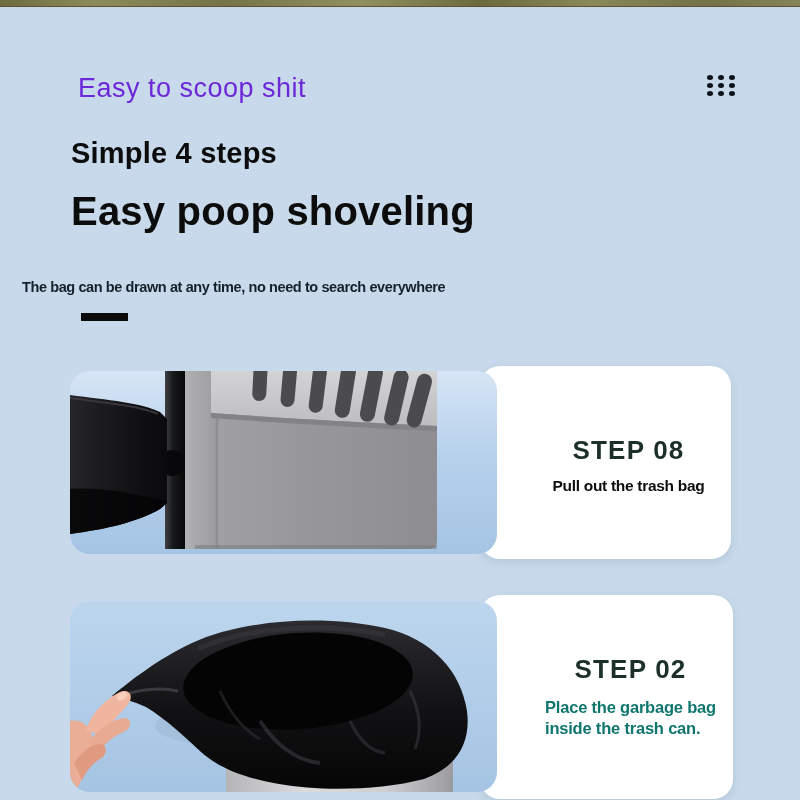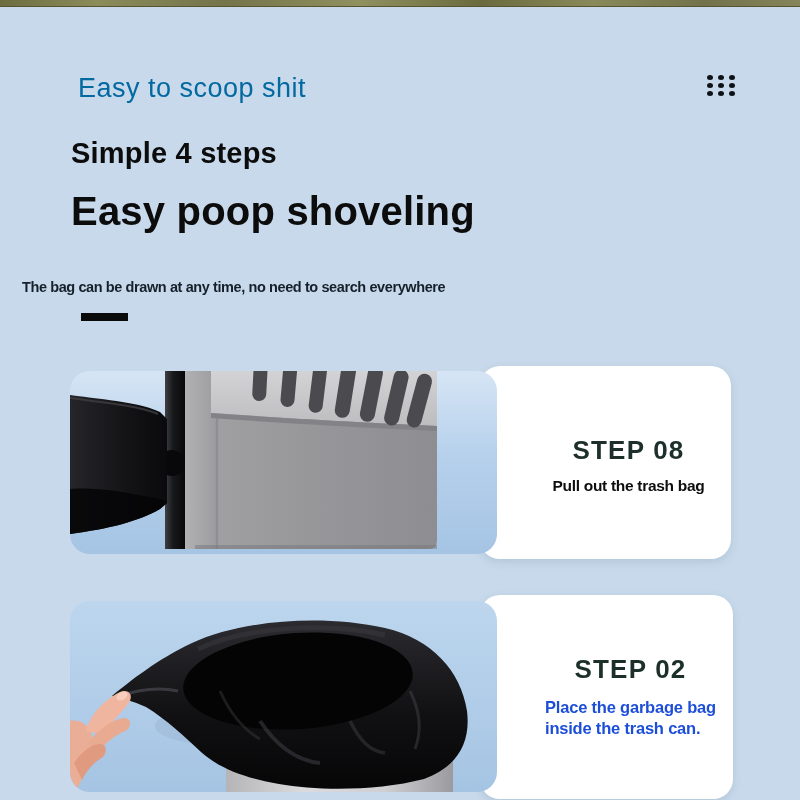--- a/index.html
+++ b/index.html
@@ -11,21 +11,21 @@
   }
   .abs{position:absolute;}
   
   .top-strip{
     left:0;top:0;width:800px;height:6px;
     background:linear-gradient(90deg,#6d6c3f 0%,#8c8b5a 12%,#75744a 28%,#91905f 45%,#6a6a3e 60%,#8a8959 74%,#72714a 88%,#85845a 100%);
     border-bottom:1px solid #55542f;
   }
   .header-title{
     left:78px;top:74px;font-size:27px;line-height:1.05;font-weight:400;
-    color:#0369a1;letter-spacing:.5px;white-space:nowrap;
+    color:#6d28d9;letter-spacing:.5px;white-space:nowrap;
   }
   .menu-icon{
     left:707px;top:75px;display:grid;
     grid-template-columns:repeat(3,6px);grid-auto-rows:5px;
     column-gap:5px;row-gap:3px;cursor:pointer;
   }
   .menu-icon .dot{width:6px;height:5px;border-radius:50%;background:#0e1116;}
   .h-small{
     left:71px;top:138px;font-size:29px;line-height:1.05;font-weight:800;
     color:#0c0c0c;letter-spacing:.2px;white-space:nowrap;
@@ -50,21 +50,21 @@
   .card2{left:480px;top:595px;width:253px;height:204px;padding-left:48px;padding-bottom:0;align-items:center;}
   .step-label{
     font-size:26px;font-weight:800;color:#1d2f2a;letter-spacing:1.2px;
     line-height:1.1;text-align:center;white-space:nowrap;
   }
   .step-desc1{
     margin-top:12px;font-size:15.5px;font-weight:800;color:#0e0e0e;
     letter-spacing:-.3px;text-align:center;white-space:nowrap;
   }
   .step-desc2{
-    margin-top:14px;font-size:16.5px;font-weight:800;color:#1d4ed8;
+    margin-top:14px;font-size:16.5px;font-weight:800;color:#0f766e;
     letter-spacing:-.2px;text-align:left;line-height:1.28;width:172px;
     align-self:flex-start;margin-left:17px;
   }
   
   .imgbox{border-radius:20px;overflow:hidden;z-index:2;}
   .imgbox1{left:70px;top:371px;width:427px;height:183px;}
   .imgbox2{left:70px;top:601px;width:427px;height:191px;}
   .imgbox svg{display:block;}
 </style>
 </head>

